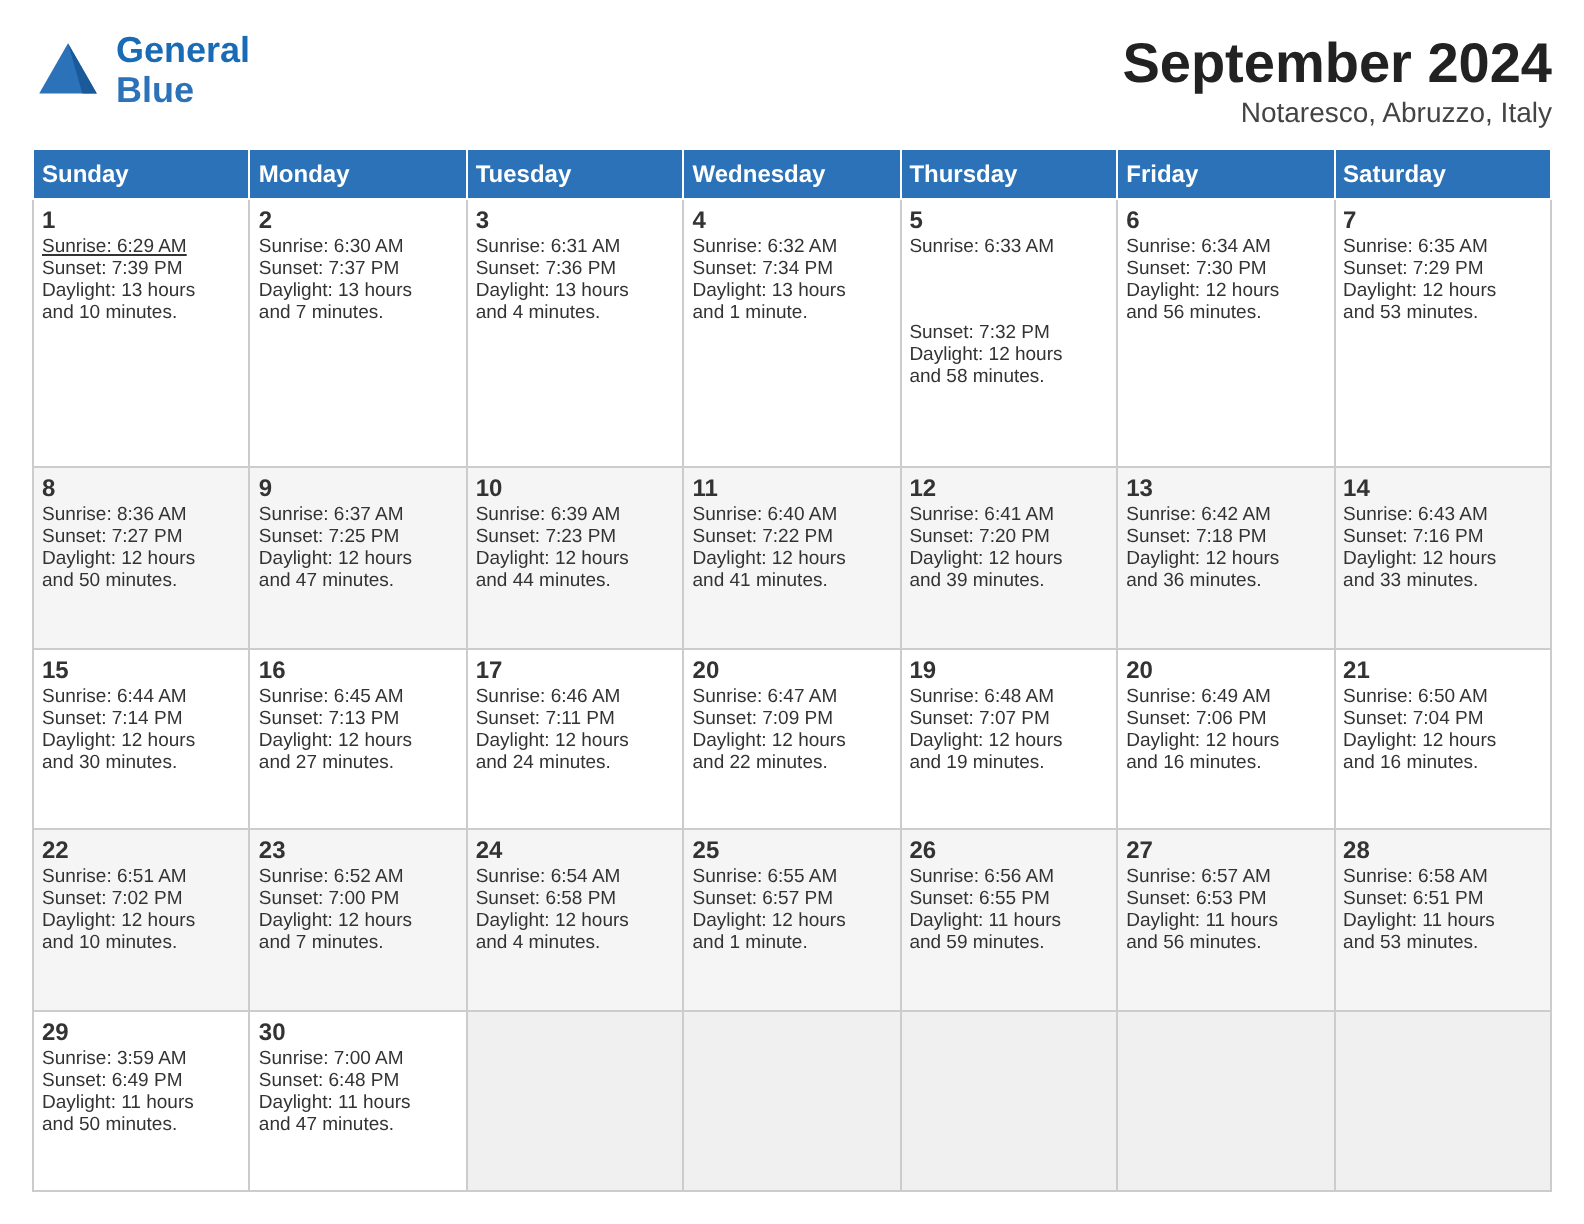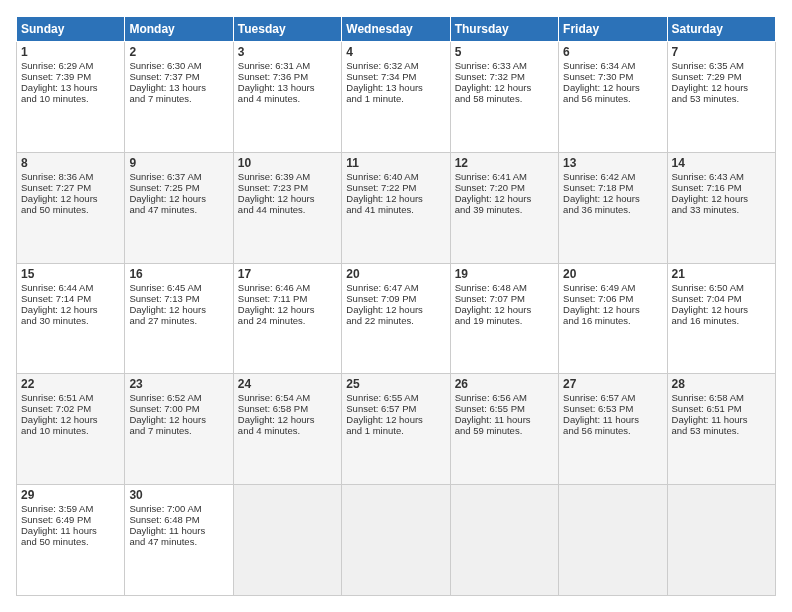--- a/index.html
+++ b/index.html
@@ -86,38 +86,54 @@
       margin-bottom: 1px;
     }
     .empty-cell {
       background: #f0f0f0 !important;
     }
   </style>
 </head>
 <body>
 
 <div class="page">
+  <div class="header">
+    <div class="logo">
+      <svg class="logo-icon" viewBox="0 0 40 40">
+        <polygon points="20,4 36,32 4,32" fill="#2c72b8"></polygon>
+        <polygon points="20,4 36,32 28,32" fill="#1a5a9a"></polygon>
+      </svg>
+      <div class="logo-text">
+        <div><span>General</span></div>
+        <div><span style="color:#2c72b8">Blue</span></div>
+      </div>
+    </div>
+    <div class="title-block">
+      <div class="month-title">September 2024</div>
+      <div class="location">Notaresco, Abruzzo, Italy</div>
+    </div>
+  </div>
 
   <table class="calendar">
     <thead>
       <tr>
         <th>Sunday</th>
         <th>Monday</th>
         <th>Tuesday</th>
         <th>Wednesday</th>
         <th>Thursday</th>
         <th>Friday</th>
         <th>Saturday</th>
       </tr>
     </thead>
     <tbody id="calendar-body">
     <tr>
           <td>
             <span class="day-num">1</span>
-            <span style="display: block;">Sunrise: 6:29 AM</span>
+            <span style="display: block; text-decoration: underline;">Sunrise: 6:29 AM</span>
             <span style="display: block;">Sunset: 7:39 PM</span>
             <span style="display: block;">Daylight: 13 hours</span>
             <span style="display: block;">and 10 minutes.</span>
           </td>
           <td>
             <span class="day-num">2</span>
             <span style="display: block;">Sunrise: 6:30 AM</span>
             <span style="display: block;">Sunset: 7:37 PM</span>
             <span style="display: block;">Daylight: 13 hours</span>
             <span style="display: block;">and 7 minutes.</span>
@@ -132,21 +148,21 @@
           <td>
             <span class="day-num">4</span>
             <span style="display: block;">Sunrise: 6:32 AM</span>
             <span style="display: block;">Sunset: 7:34 PM</span>
             <span style="display: block;">Daylight: 13 hours</span>
             <span style="display: block;">and 1 minute.</span>
           </td>
           <td>
             <span class="day-num">5</span>
             <span style="display: block;">Sunrise: 6:33 AM</span>
-            <span style="display: block;">Sunset: 7:32 PM</span>
+            <span style="display: block; margin-top: 32px;">Sunset: 7:32 PM</span>
             <span style="display: block;">Daylight: 12 hours</span>
             <span style="display: block;">and 58 minutes.</span>
           </td>
           <td>
             <span class="day-num">6</span>
             <span style="display: block;">Sunrise: 6:34 AM</span>
             <span style="display: block;">Sunset: 7:30 PM</span>
             <span style="display: block;">Daylight: 12 hours</span>
             <span style="display: block;">and 56 minutes.</span>
           </td>

